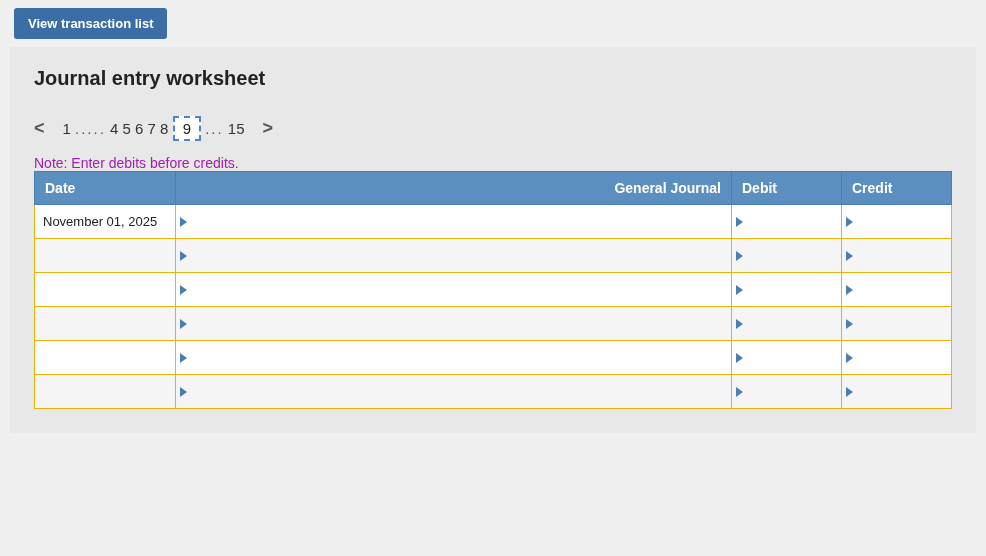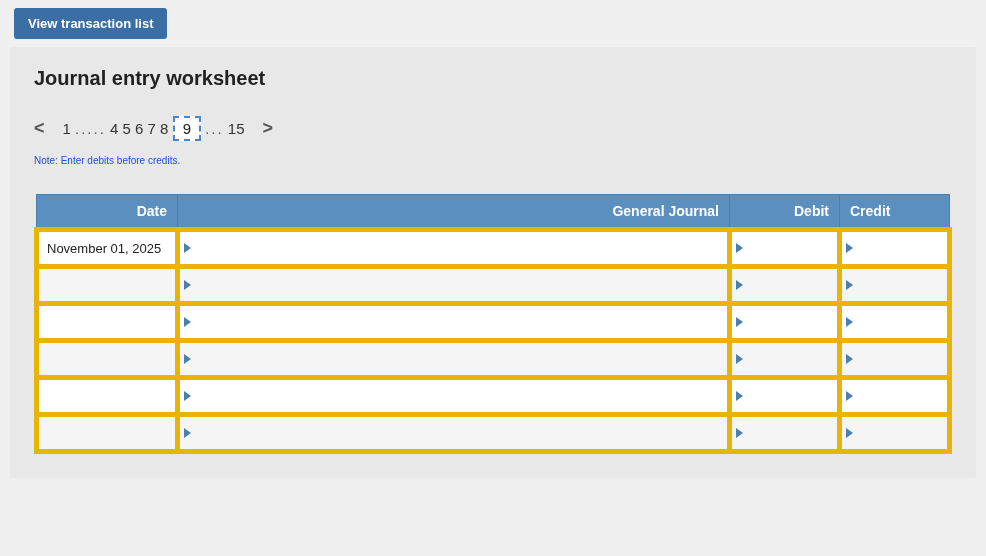--- a/index.html
+++ b/index.html
@@ -79,23 +79,23 @@
       background: #fff;
       border: 1px solid #ccc;
       padding: 16px 18px;
       margin-bottom: 12px;
       min-height: 80px;
       color: #222;
       font-size: 14px;
     }
 
     .note-text {
-      color: #1d4ed8;
-      font-size: 10px;
-      margin-bottom: 28px;
+      color: #a21caf;
+      font-size: 14px;
+      margin-bottom: 0;
     }
 
     .journal-table {
       width: 100%;
       border-collapse: collapse;
       border: 1px solid #5a8fc0;
     }
 
     .journal-table thead tr {
       background: #5a8fc0;
@@ -104,49 +104,49 @@
 
     .journal-table thead th {
       padding: 8px 10px;
       font-weight: bold;
       font-size: 14px;
       text-align: center;
       border: 1px solid #4a7fb0;
     }
 
     .journal-table thead th.col-date {
-      text-align: right;
+      text-align: left;
       width: 141px;
     }
 
     .journal-table thead th.col-journal {
       text-align: right;
     }
 
     .journal-table thead th.col-debit {
-      text-align: right;
+      text-align: left;
       width: 110px;
     }
 
     .journal-table thead th.col-credit {
       text-align: left;
       width: 110px;
     }
 
     .journal-table tbody tr {
       background: #fff;
       height: 34px;
     }
 
     .journal-table tbody tr:nth-child(even) {
       background: #f5f5f5;
     }
 
     .journal-table tbody td {
-      border: 5px solid #eab308;
+      border: 1px solid #eab308;
       padding: 0;
       vertical-align: middle;
     }
 
     .journal-table tbody td.date-cell {
       padding: 4px 8px;
       font-size: 13px;
       color: #222;
       vertical-align: middle;
     }

